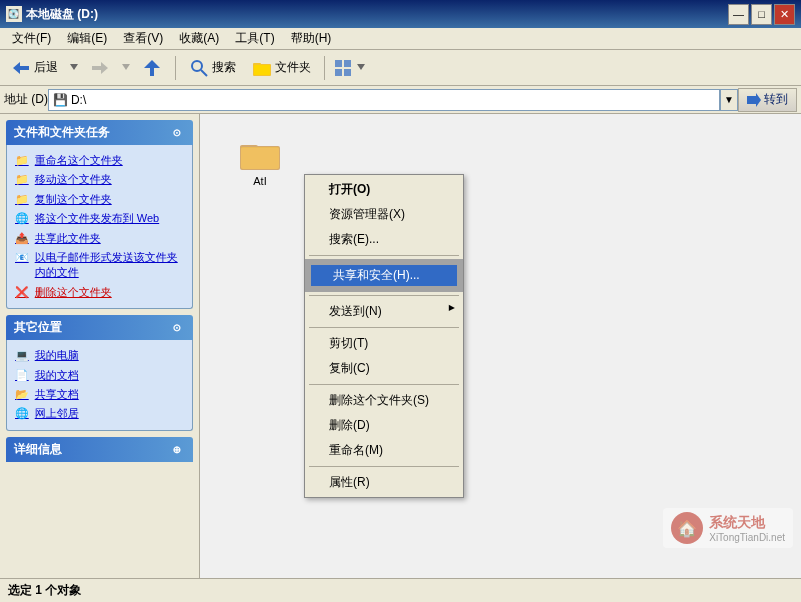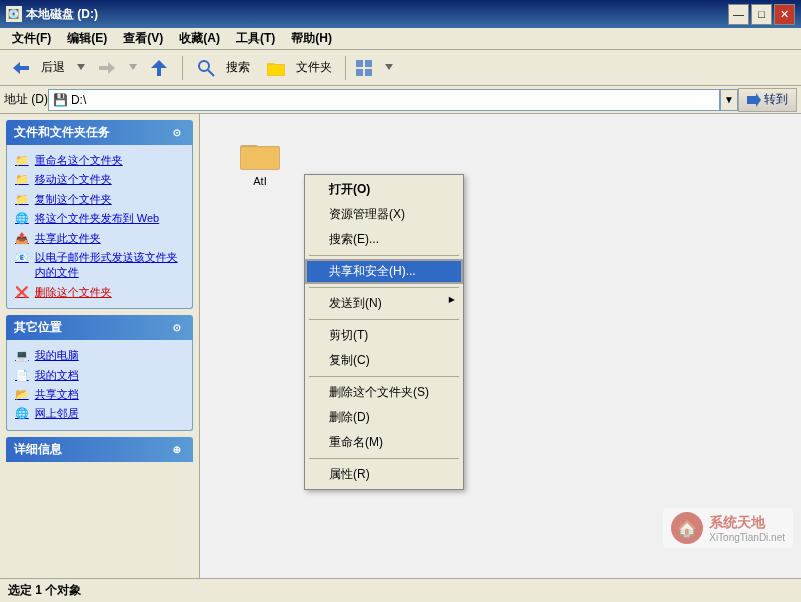--- a/index.html
+++ b/index.html
@@ -58,42 +58,41 @@
     .win-btn.close-btn { background: #C0392B; color: white; }
 
     
     #menu-bar {
       background: #ECE9D8;
       height: 22px;
       display: flex;
       align-items: center;
       padding: 0 4px;
       border-bottom: 1px solid #ACA899;
-      font-weight: bold;
     }
     .menu-item {
       padding: 2px 8px;
       cursor: pointer;
       font-size: 12px;
     }
 
     
     #toolbar {
       background: #ECE9D8;
       height: 36px;
       display: flex;
       align-items: center;
       padding: 0 4px;
       border-bottom: 1px solid #ACA899;
       gap: 2px;
     }
     .toolbar-btn {
       display: flex;
       align-items: center;
-      gap: 10px;
+      gap: 3px;
       padding: 3px 6px;
       cursor: pointer;
       border: 1px solid transparent;
       font-size: 12px;
     }
     .toolbar-separator { width: 1px; height: 24px; background: #ACA899; margin: 0 4px; }
     .toolbar-icon {
       width: 20px;
       height: 20px;
       display: flex;
@@ -260,21 +259,21 @@
     .ctx-item {
       padding: 4px 20px 4px 24px;
       cursor: pointer;
       font-size: 12px;
       white-space: nowrap;
       position: relative;
     }
     .ctx-item.highlighted {
       background: #316AC5;
       color: white;
-      border: 2px solid #a3a3a3;
+      border: 6px solid #a3a3a3;
       padding: 2px 18px 2px 22px;
     }
     .ctx-separator {
       height: 1px;
       background: #ACA899;
       margin: 3px 4px;
     }
     .ctx-item-arrow::after {
       content: '▶';
       position: absolute;

